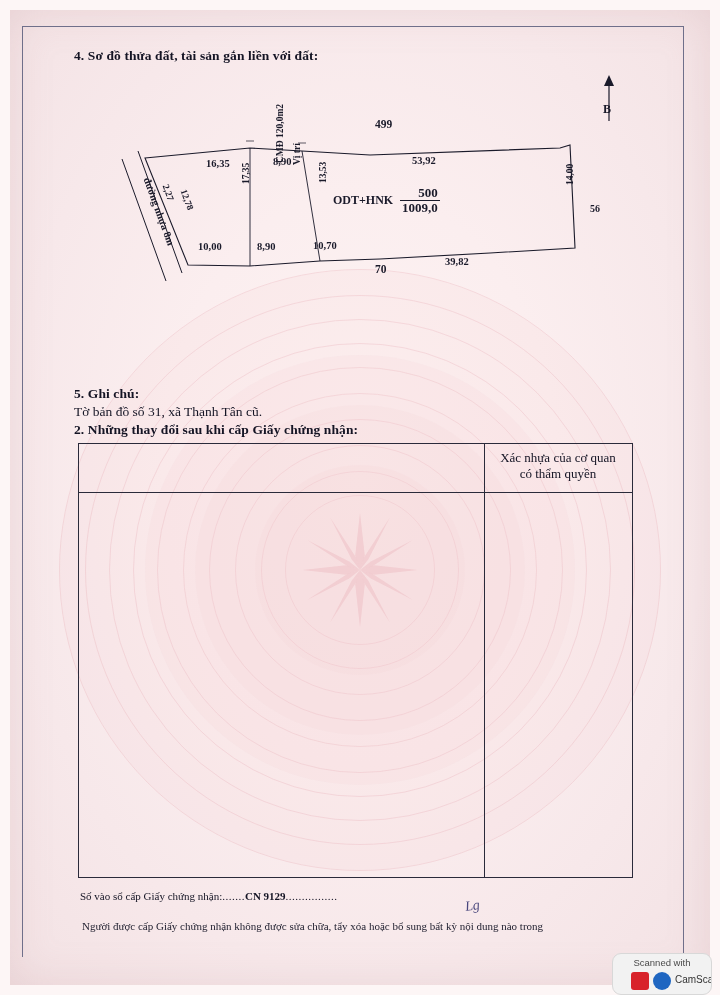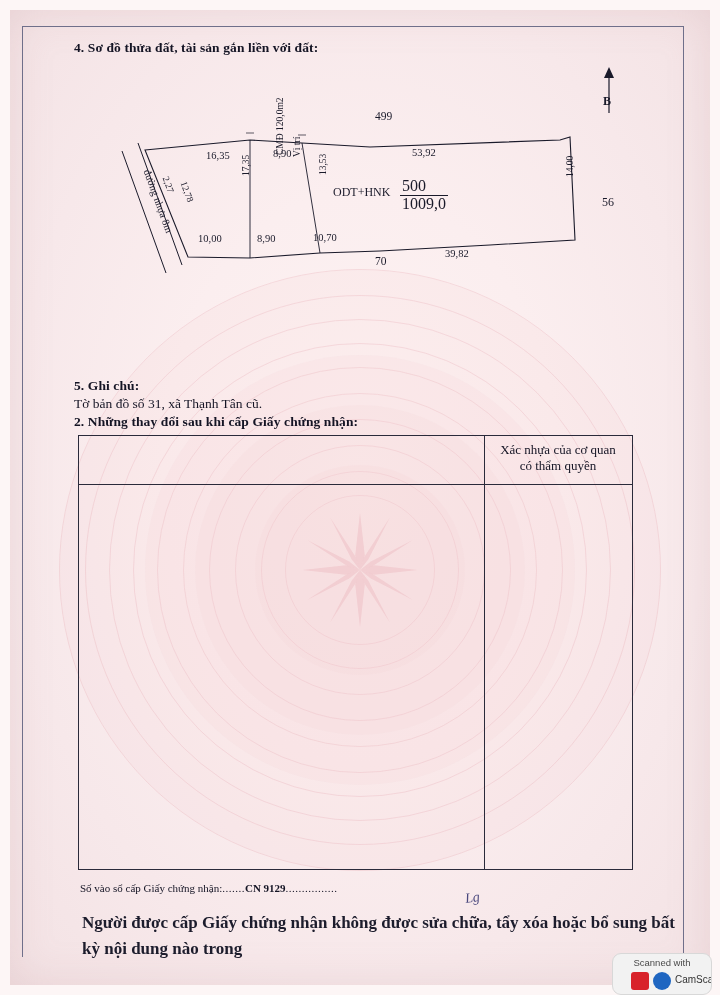--- a/index.html
+++ b/index.html
@@ -78,21 +78,21 @@
     top: 16px;
     width: 660px;
     height: 930px;
     border-left: 1.6px solid #6f6f8a;
     border-right: 1.6px solid #6f6f8a;
     border-top: 1.6px solid #6f6f8a;
   }
 
   .content {
     position: absolute;
-    left: 0; top: 0;
+    left: 0; top: 8px;
     width: 700px;
     height: 975px;
   }
 
   .h-section {
     position: absolute;
     font-weight: bold;
     font-size: 13.5px;
     color: #141424;
     letter-spacing: 0.1px;
@@ -103,20 +103,21 @@
     color: #141424;
   }
 
   
   .sketch {
     position: absolute;
     left: 60px;
     top: 45px;
     width: 600px;
     height: 230px;
+    font-weight: bold;
   }
   .lbl {
     position: absolute;
     font-size: 10.5px;
     color: #1a1a2a;
     white-space: nowrap;
     font-family: "Liberation Serif", serif;
   }
   .lbl-b {
     position: absolute;
@@ -125,22 +126,22 @@
     color: #1a1a2a;
   }
   .lbl-sm {
     position: absolute;
     font-size: 9.5px;
     color: #1a1a2a;
     white-space: nowrap;
   }
   .frac {
     position: absolute;
-    text-align: left;
-    font-size: 16px;
+    text-align: right;
+    font-size: 13px;
     color: #1a1a2a;
     line-height: 1.05;
   }
   .frac .num { border-bottom: 1px solid #1a1a2a; padding: 0 2px; }
   .frac .den { padding: 0 2px; }
 
   
   .tbl {
     position: absolute;
     left: 68px;
@@ -174,25 +175,24 @@
     line-height: 1.25;
   }
 
   .footline {
     position: absolute;
     font-size: 11px;
     color: #141424;
   }
   .footnote {
     position: absolute;
-    font-size: 17px;
+    font-size: 11px;
     color: #1c1c2c;
     line-height: 1.5;
     width: 600px;
-    font-weight: bold;
   }
   .cn-bold {
     font-weight: bold;
   }
   .dots { letter-spacing: 0.5px; }
 
   .sig {
     position: absolute;
     left: 455px;
     top: 880px;
@@ -351,21 +351,21 @@
         
         <div class="frac" style="left:330px; top:123px;">
           <div class="num">500</div>
           <div class="den">1009,0</div>
         </div>
 
         
         <div class="lbl-sm" style="left:495px; top:122px; transform:rotate(-90deg); transform-origin:left top;">14,00</div>
 
         
-        <div class="lbl" style="left:520px; top:140px; font-size:12px;margin-left:12px;">56</div>
+        <div class="lbl" style="left:520px; top:140px; font-size:10px;">56</div>
 
         
         <div class="lbl" style="left:128px; top:178px;">10,00</div>
         <div class="lbl" style="left:187px; top:178px;">8,90</div>
         <div class="lbl" style="left:243px; top:177px;">10,70</div>
         <div class="lbl" style="left:375px; top:177px;margin-top:16px;">39,82</div>
 
         
         <div class="lbl" style="left:305px; top:200px; font-size:11.5px;">70</div>
       </div>

